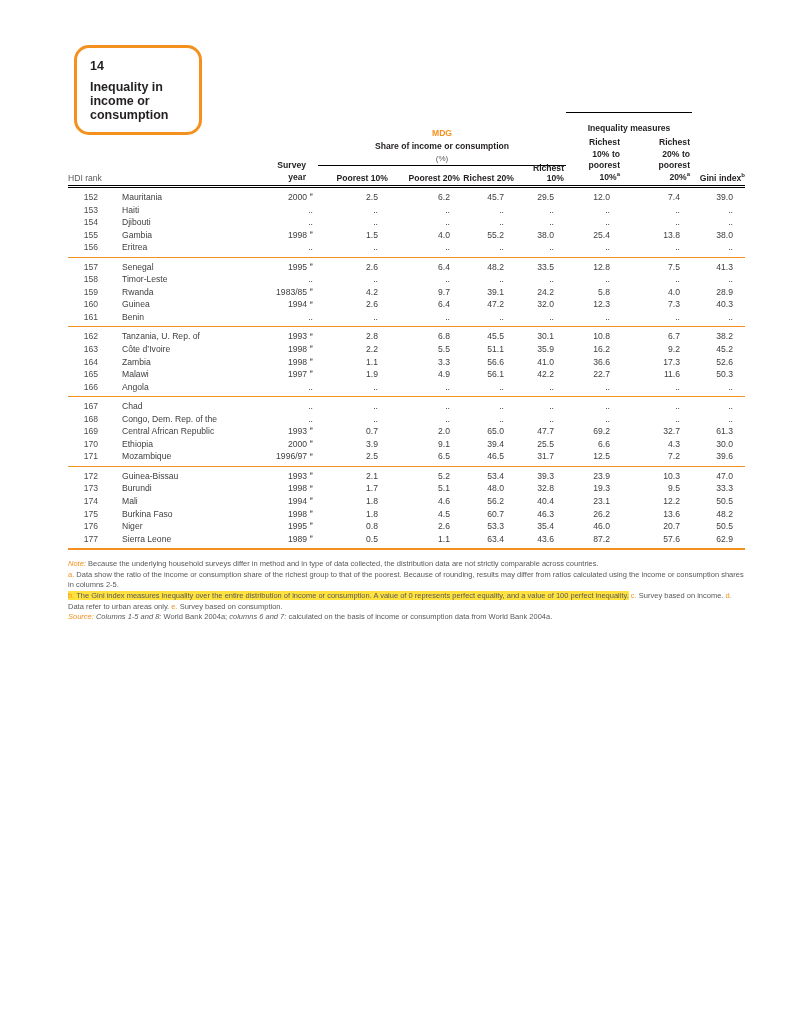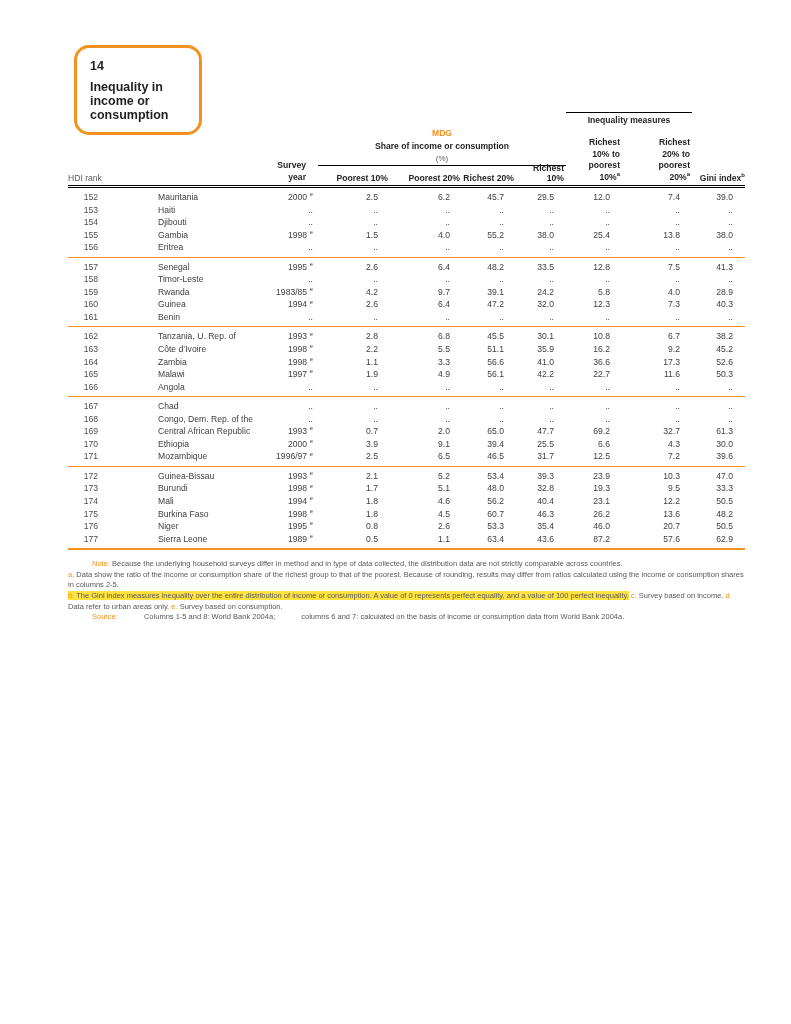--- a/index.html
+++ b/index.html
@@ -30,51 +30,51 @@
   .tablewrap{position:absolute;left:68px;top:112px;width:677px;}
   .grid{display:grid;grid-template-columns:var(--cols);}
   .thead{
     display:grid;grid-template-columns:var(--cols);
     grid-template-rows:15px 13px 12px 14px 17px;
     border-bottom:3px double #000;padding-bottom:2px;
     font-size:8.6px;color:#231F20;
   }
   .h-hdi{grid-area:2/1/6/2;align-self:end;color:#5b5b5d;font-weight:normal;}
   .h-survey{grid-area:2/2/6/3;align-self:end;text-align:right;font-weight:bold;padding-right:12px;line-height:11.5px;}
-  .h-ineq{grid-area:1/7/2/9;border-top:1px solid #000;text-align:center;font-weight:bold;padding-top:2px;}
+  .h-ineq{grid-area:1/7/2/9;border-top:1px solid #000;text-align:center;font-weight:bold;padding-top:10px;}
   .h-mdgblk{grid-area:2/3/5/7;text-align:center;border-bottom:1px solid #000;padding-bottom:12px;}
   .h-mdgblk .mdg{color:var(--orange);font-weight:bold;line-height:13px;}
   .h-mdgblk .share{font-weight:bold;line-height:12px;}
   .h-mdgblk .pct{font-weight:normal;color:#5b5b5d;line-height:13px;font-size:8px;}
   .h-ratio{align-self:end;text-align:right;font-weight:bold;line-height:11.5px;padding-right:2px;}
   .r10{grid-area:2/7/6/8;}
   .r20{grid-area:2/8/6/9;}
   .h-gini{grid-area:2/9/6/10;align-self:end;text-align:right;font-weight:bold;padding-right:0;}
   .h-lab{align-self:end;text-align:right;font-weight:bold;padding-right:2px;}
   .l3{grid-area:5/3/6/4;}.l4{grid-area:5/4/6/5;}.l5{grid-area:5/5/6/6;}.l6{grid-area:5/6/6/7;}
   sup{font-size:6px;vertical-align:super;line-height:0;}
 
   
   .tbody{border-bottom:2.5px solid var(--orange);}
   .tgroup{padding:3px 0 3px 0;}
   .tgroup + .tgroup{border-top:1.5px solid var(--orange);}
   .trow{height:12.55px;line-height:12.55px;font-size:8.6px;}
-  .c1{display:flex;gap:36px;}
+  .c1{display:flex;}
   .rank{width:30px;text-align:right;color:#4d4d4f;flex:0 0 30px;}
   .country{margin-left:24px;color:var(--ink);white-space:nowrap;}
   .cell{text-align:right;color:var(--ink);}
   .cell.year{padding-right:5px;}
   .cell.num{padding-right:12px;}
   .cell sup{font-size:5.8px;margin-left:1px;}
 
   
   .notes{margin-top:9px;width:677px;font-size:7.5px;line-height:10.6px;color:var(--ink-light);}
   .notes p{margin:0;}
   .fn-label{color:var(--orange);}
-  .it{margin-left:24px;}
+  .it{font-style:italic;}
   .dk{color:var(--ink-light);}
   .hl{background:var(--hl);}
 
   
   .footer{
     position:absolute;left:75px;top:1037px;width:663px;
     display:flex;justify-content:space-between;align-items:baseline;
     font-family:"Liberation Serif","DejaVu Serif",serif;
   }
   .footer .fleft{color:#E8913B;font-size:10.5px;letter-spacing:0.6px;}

